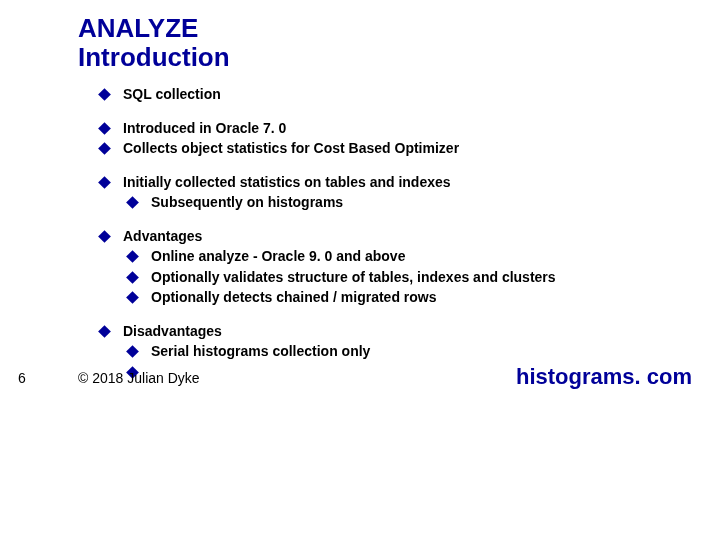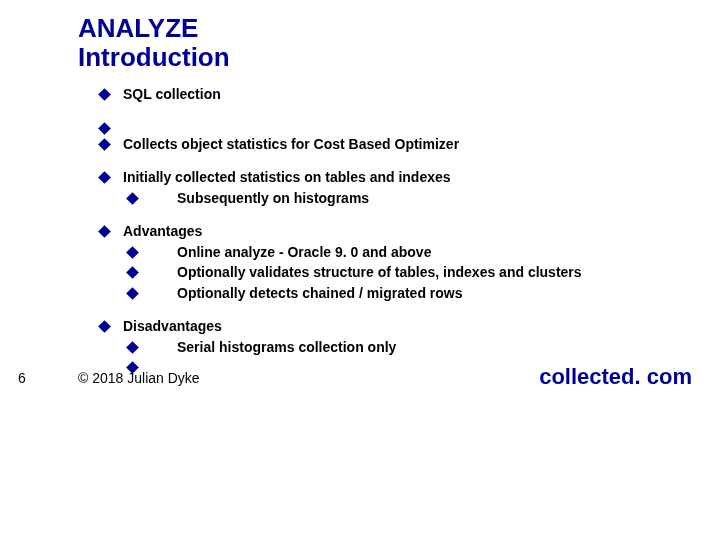--- a/index.html
+++ b/index.html
@@ -3,21 +3,21 @@
 <meta charset="utf-8">
 <style>
   * { margin: 0; padding: 0; box-sizing: border-box; }
   html, body { width: 720px; height: 540px; font-family: Arial, Helvetica, sans-serif; background: #fff; color: #000; }
   .slide { position: relative; width: 720px; height: 404px; }
   .title-block { position: absolute; left: 78px; top: 14px; }
   .title-line { font-size: 26px; font-weight: bold; color: #000099; line-height: 1.1; }
   .content { position: absolute; left: 100px; top: 86px; right: 40px; }
   .group { margin-bottom: 16px; }
   .li1 { display: flex; align-items: flex-start; margin-bottom: 3px; }
-  .li2 { display: flex; align-items: flex-start; margin-bottom: 3px; margin-left: 28px; gap: 26px; }
+  .li2 { display: flex; align-items: flex-start; margin-bottom: 3px; margin-left: 28px; }
   .bullet { display: inline-block; width: 9px; height: 9px; min-width: 9px; background: #000099; transform: rotate(45deg); margin-top: 4px; margin-right: 14px; }
   .txt { font-size: 14px; font-weight: bold; line-height: 1.25; }
   .footer { position: absolute; bottom: 18px; left: 0; right: 0; }
   .page-num { position: absolute; left: 18px; bottom: 0; font-size: 14px; }
   .copyright { position: absolute; left: 78px; bottom: 0; font-size: 14px; }
   .site { position: absolute; right: 28px; bottom: -4px; font-size: 22px; font-weight: bold; color: #000099; }
 </style>
 </head>
 <body>
 
@@ -30,20 +30,21 @@
   <div class="content" id="content">
       <div class="group">
         <div class="li1">
           <span class="bullet"></span>
           <span class="txt">SQL collection</span>
         </div>
       </div>
       <div class="group">
         <div class="li1">
           <span class="bullet"></span>
+          <span class="txt">Introduced in Oracle 7. 0</span>
         </div>
         <div class="li1">
           <span class="bullet"></span>
           <span class="txt">Collects object statistics for Cost Based Optimizer</span>
         </div>
       </div>
       <div class="group">
         <div class="li1">
           <span class="bullet"></span>
           <span class="txt">Initially collected statistics on tables and indexes</span>
@@ -82,15 +83,15 @@
         </div>
         <div class="li2">
           <span class="bullet"></span>
         </div>
       </div>
     </div>
 
   <div class="footer">
     <span class="page-num">6</span>
     <span class="copyright">© 2018 Julian Dyke</span>
-    <span class="site">collected. com</span>
+    <span class="site">histograms. com</span>
   </div>
 </div>
 
 </body></html>

